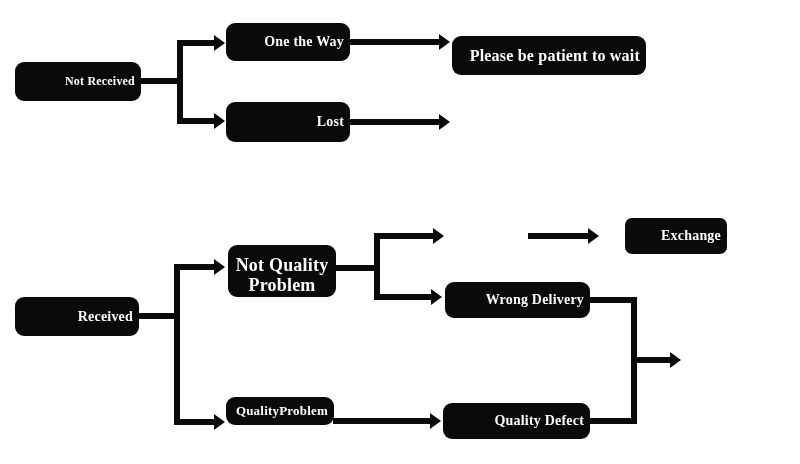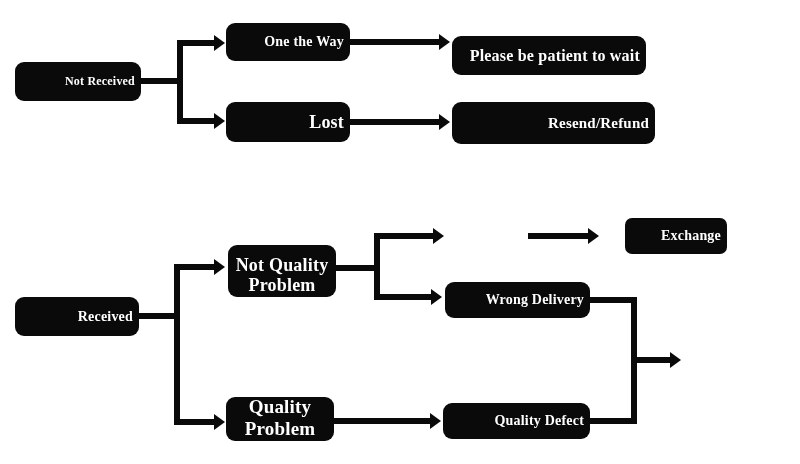--- a/index.html
+++ b/index.html
@@ -65,57 +65,54 @@
   <div class="conn h" style="left:177px; top:40px; width:41px;"></div>
   <div class="arrow" style="left:214px; top:35px;"></div>
 
   <div class="conn h" style="left:177px; top:118px; width:41px;"></div>
   <div class="arrow" style="left:214px; top:113px;"></div>
 
   <div class="node" style="left:226px; top:23px; width:124px; height:38px; font-size:14px;">
     <span>One the Way</span>
   </div>
 
-  <div class="node" style="left:226px; top:102px; width:124px; height:40px; font-size:18px;">
+  <div class="node" style="left:226px; top:102px; width:124px; height:40px; font-size:14px;">
     <span>Lost</span>
   </div>
 
   <div class="conn h" style="left:350px; top:39px; width:92px;"></div>
   <div class="arrow" style="left:439px; top:34px;"></div>
 
   <div class="conn h" style="left:350px; top:119px; width:92px;"></div>
   <div class="arrow" style="left:439px; top:114px;"></div>
 
   <div class="node" style="left:452px; top:36px; width:194px; height:39px; font-size:16px;">
     <span>Please be patient to wait</span>
   </div>
 
-  <div class="node" style="left:452px; top:102px; width:203px; height:42px; font-size:15px;">
-    <span>Resend/Refund</span>
-  </div>
 
   <div class="node" style="left:15px; top:297px; width:124px; height:39px; font-size:14px;">
     <span>Received</span>
   </div>
 
   <div class="conn h" style="left:137px; top:313px; width:43px;"></div>
   <div class="conn v" style="left:174px; top:264px; height:161px;"></div>
 
   <div class="conn h" style="left:174px; top:264px; width:44px;"></div>
   <div class="arrow" style="left:214px; top:259px;"></div>
 
   <div class="conn h" style="left:174px; top:419px; width:44px;"></div>
   <div class="arrow" style="left:214px; top:414px;"></div>
 
   <div class="node" style="left:228px; top:245px; width:108px; height:52px; font-size:18px; flex-direction:column;">
     <span>Not Quality</span>
     <span>Problem</span>
   </div>
 
-  <div class="node" style="left:226px; top:397px; width:108px; height:44px; font-size:19px; flex-direction:column;">
+  <div class="node" style="left:226px; top:397px; width:108px; height:28px; font-size:13px; flex-direction:row;">
     <span>Quality</span>
     <span>Problem</span>
   </div>
 
   <div class="conn h" style="left:333px; top:265px; width:46px;"></div>
   <div class="conn v" style="left:374px; top:233px; height:67px;"></div>
 
   <div class="conn h" style="left:374px; top:233px; width:62px;"></div>
   <div class="arrow" style="left:433px; top:228px;"></div>
 

